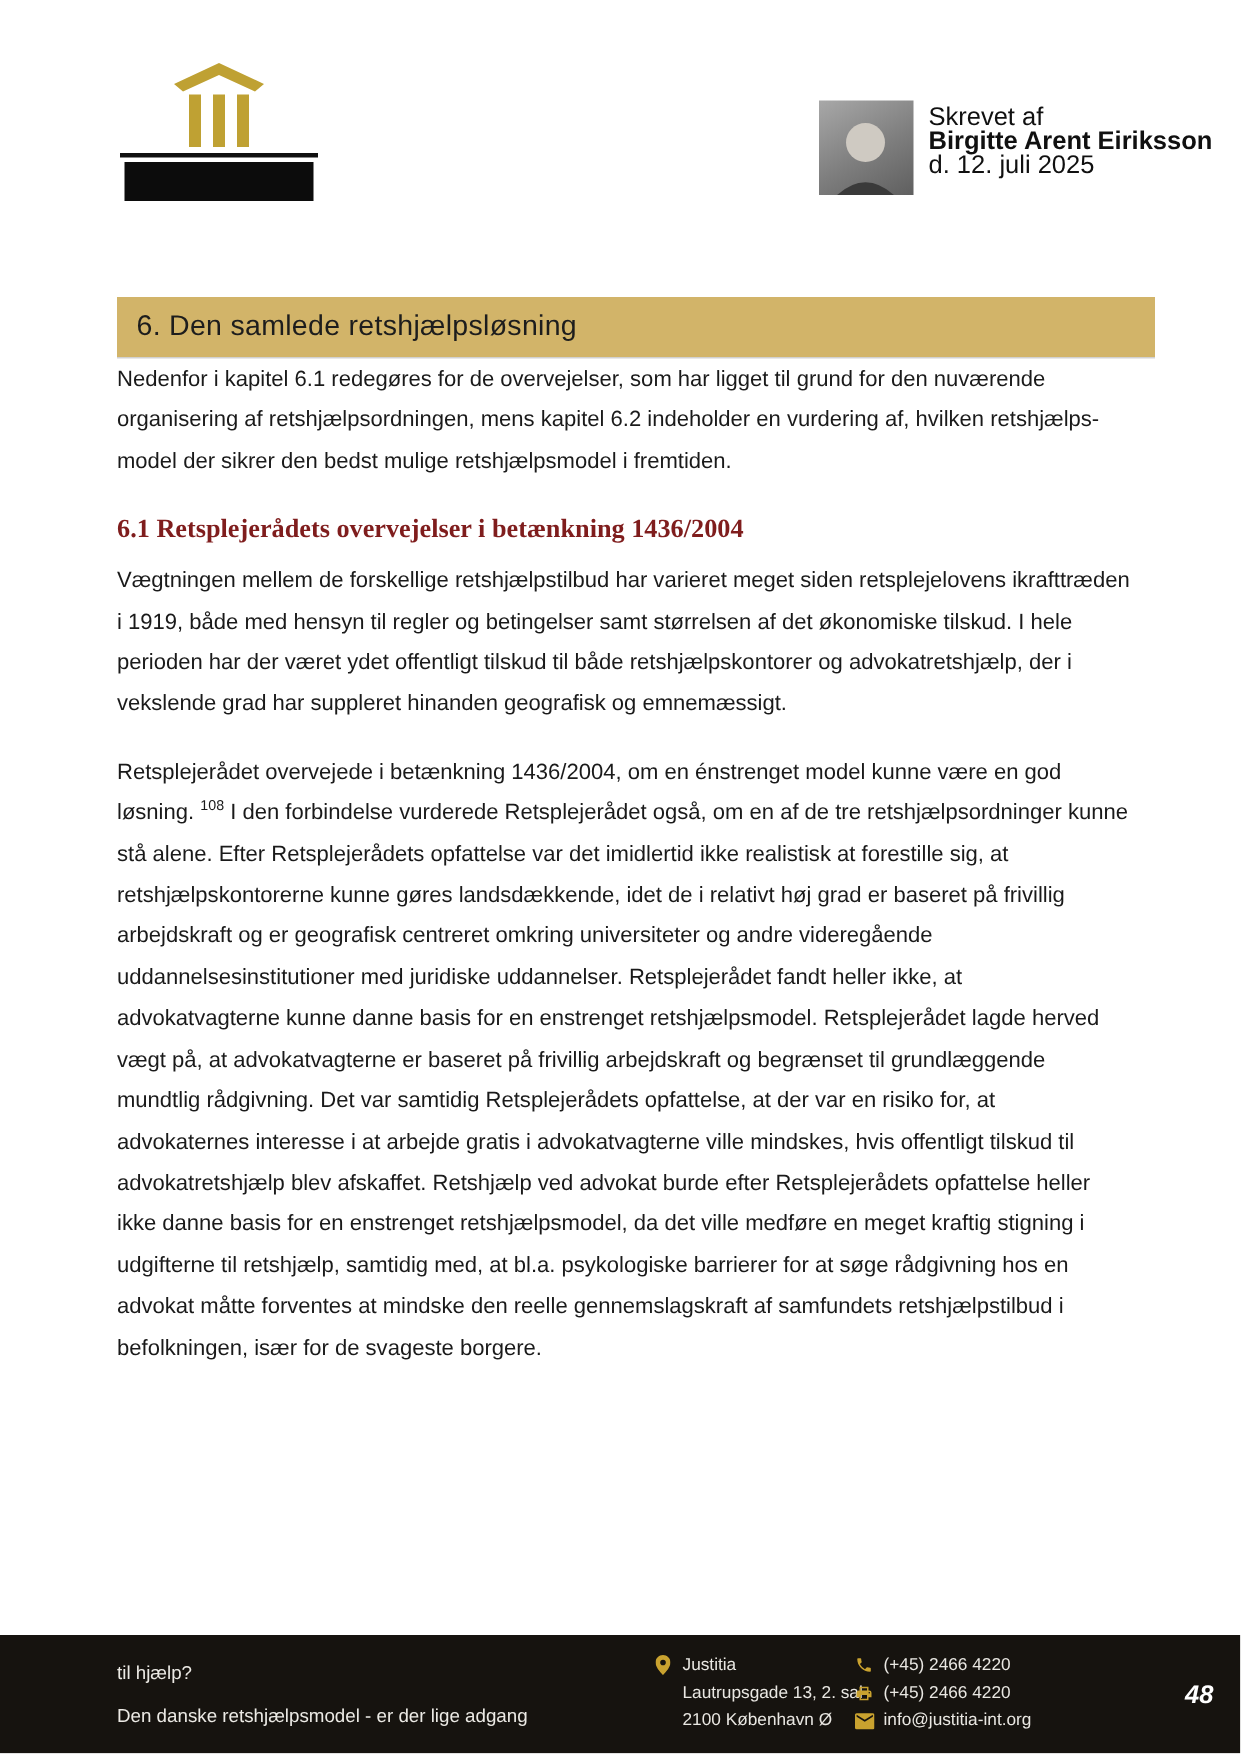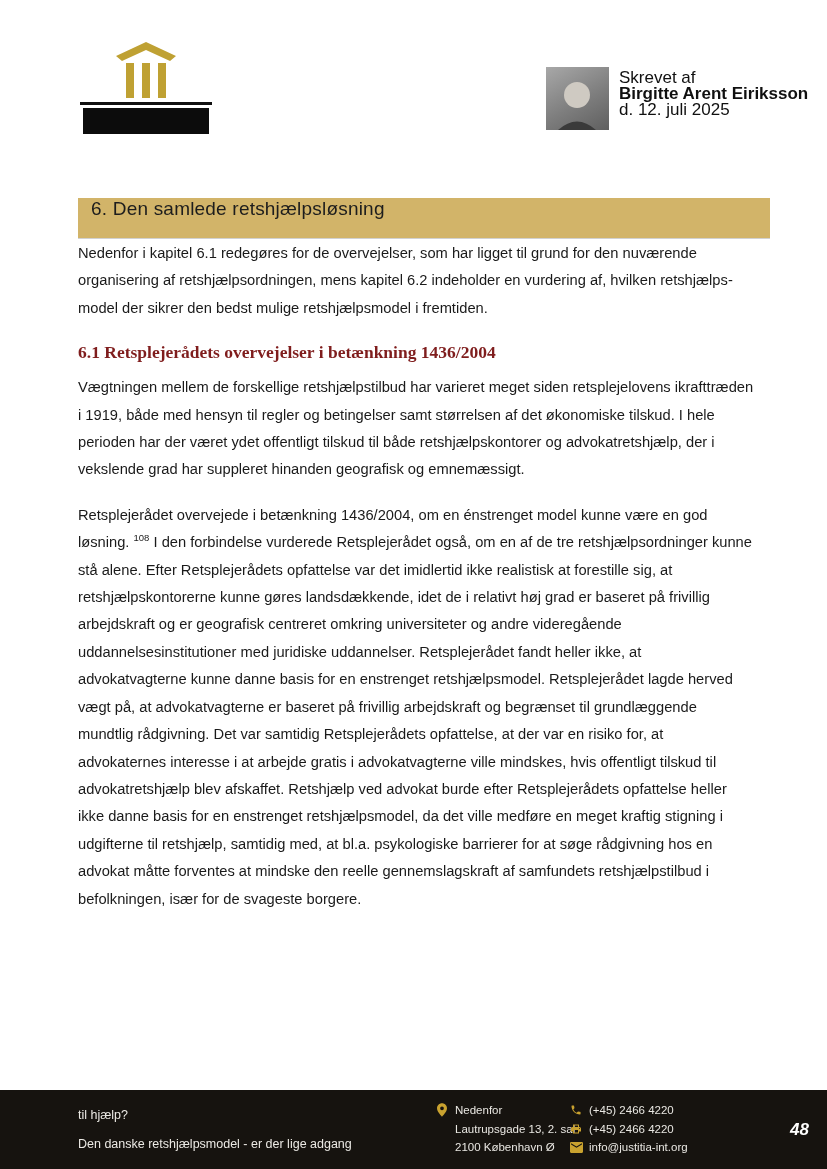--- a/index.html
+++ b/index.html
@@ -28,21 +28,21 @@
   }
   .photo svg { position:absolute; bottom:-4px; left:0; }
   .author-text { font-size:17px; line-height:16px; color:#101010; padding-top:3px; }
   .author-name { font-weight:bold; }
 
   
   .banner {
     position:absolute; left:78px; top:198px;
     width:692px; height:40px;
     background:#d2b469;
-    display:flex; 
+    display:flex; align-items:center;
     padding-left:13px;
     box-shadow:0 1px 0 rgba(0,0,0,0.18);
   }
   .banner-title { font-size:19px; color:#1d1d1d; letter-spacing:0.2px; }
 
   
   .content {
     position:absolute; left:78px; top:240px; width:676px;
     font-size:14.7px; line-height:27.4px; color:#1a1a1a;
   }
@@ -133,21 +133,21 @@
       <div>Den danske retshjælpsmodel - er der lige adgang</div>
     </div>
 
     <div class="f-col f-address">
       <div class="f-row">
         <span class="ic">
           <svg width="10" height="14" viewBox="0 0 24 32">
               <path fill="#c9a22f" d="M12 0C5.4 0 0 5.4 0 12c0 9 12 20 12 20s12-11 12-20C24 5.4 18.6 0 12 0zm0 16.5a4.5 4.5 0 1 1 0-9 4.5 4.5 0 0 1 0 9z"></path>
             </svg>
         </span>
-        <span>Nedenfor</span>
+        <span>Justitia</span>
       </div>
       <div class="f-row">
           <span class="ic"></span>
           <span>Lautrupsgade 13, 2. sal</span>
         </div>
       <div class="f-row">
           <span class="ic"></span>
           <span>2100 København Ø</span>
         </div>
     </div>

